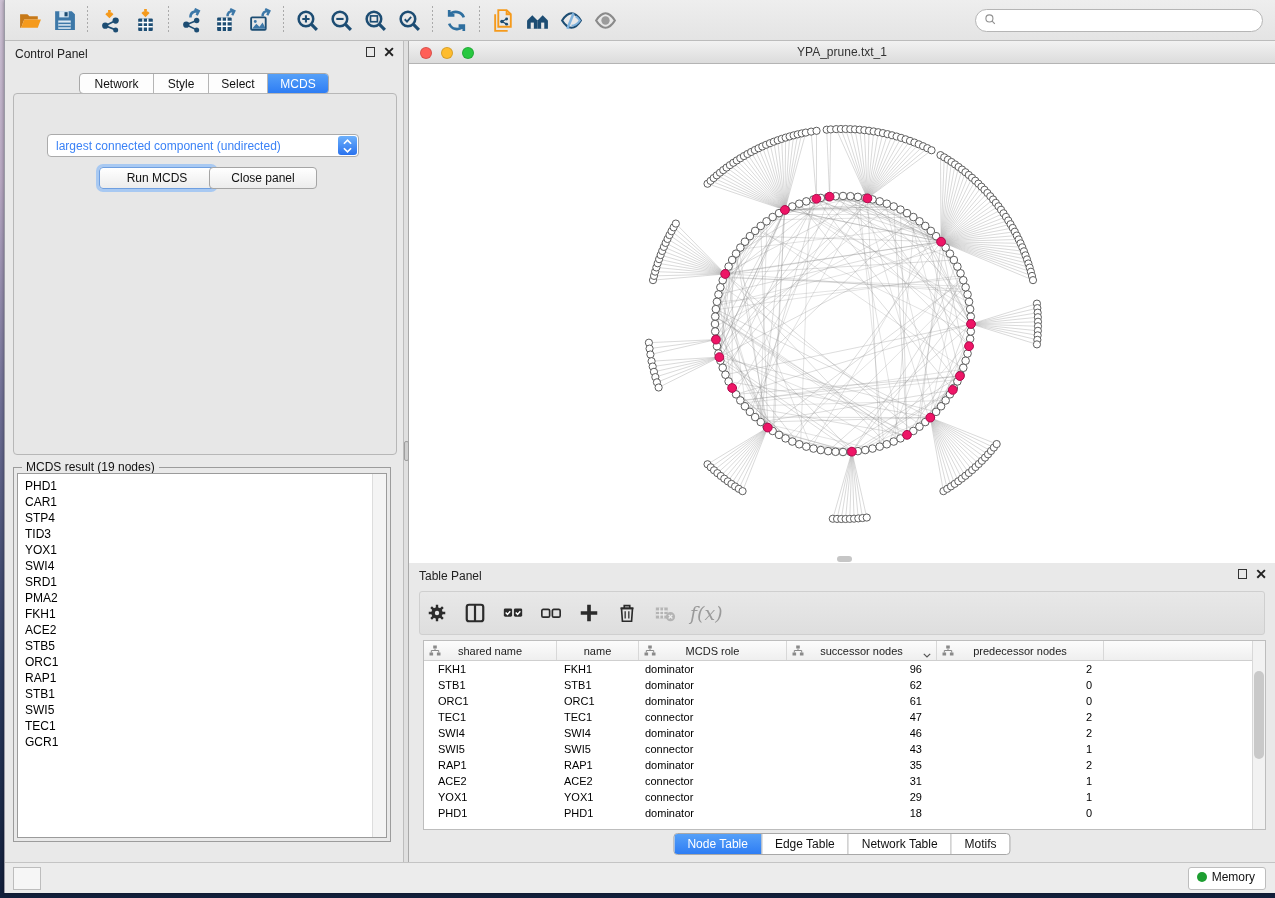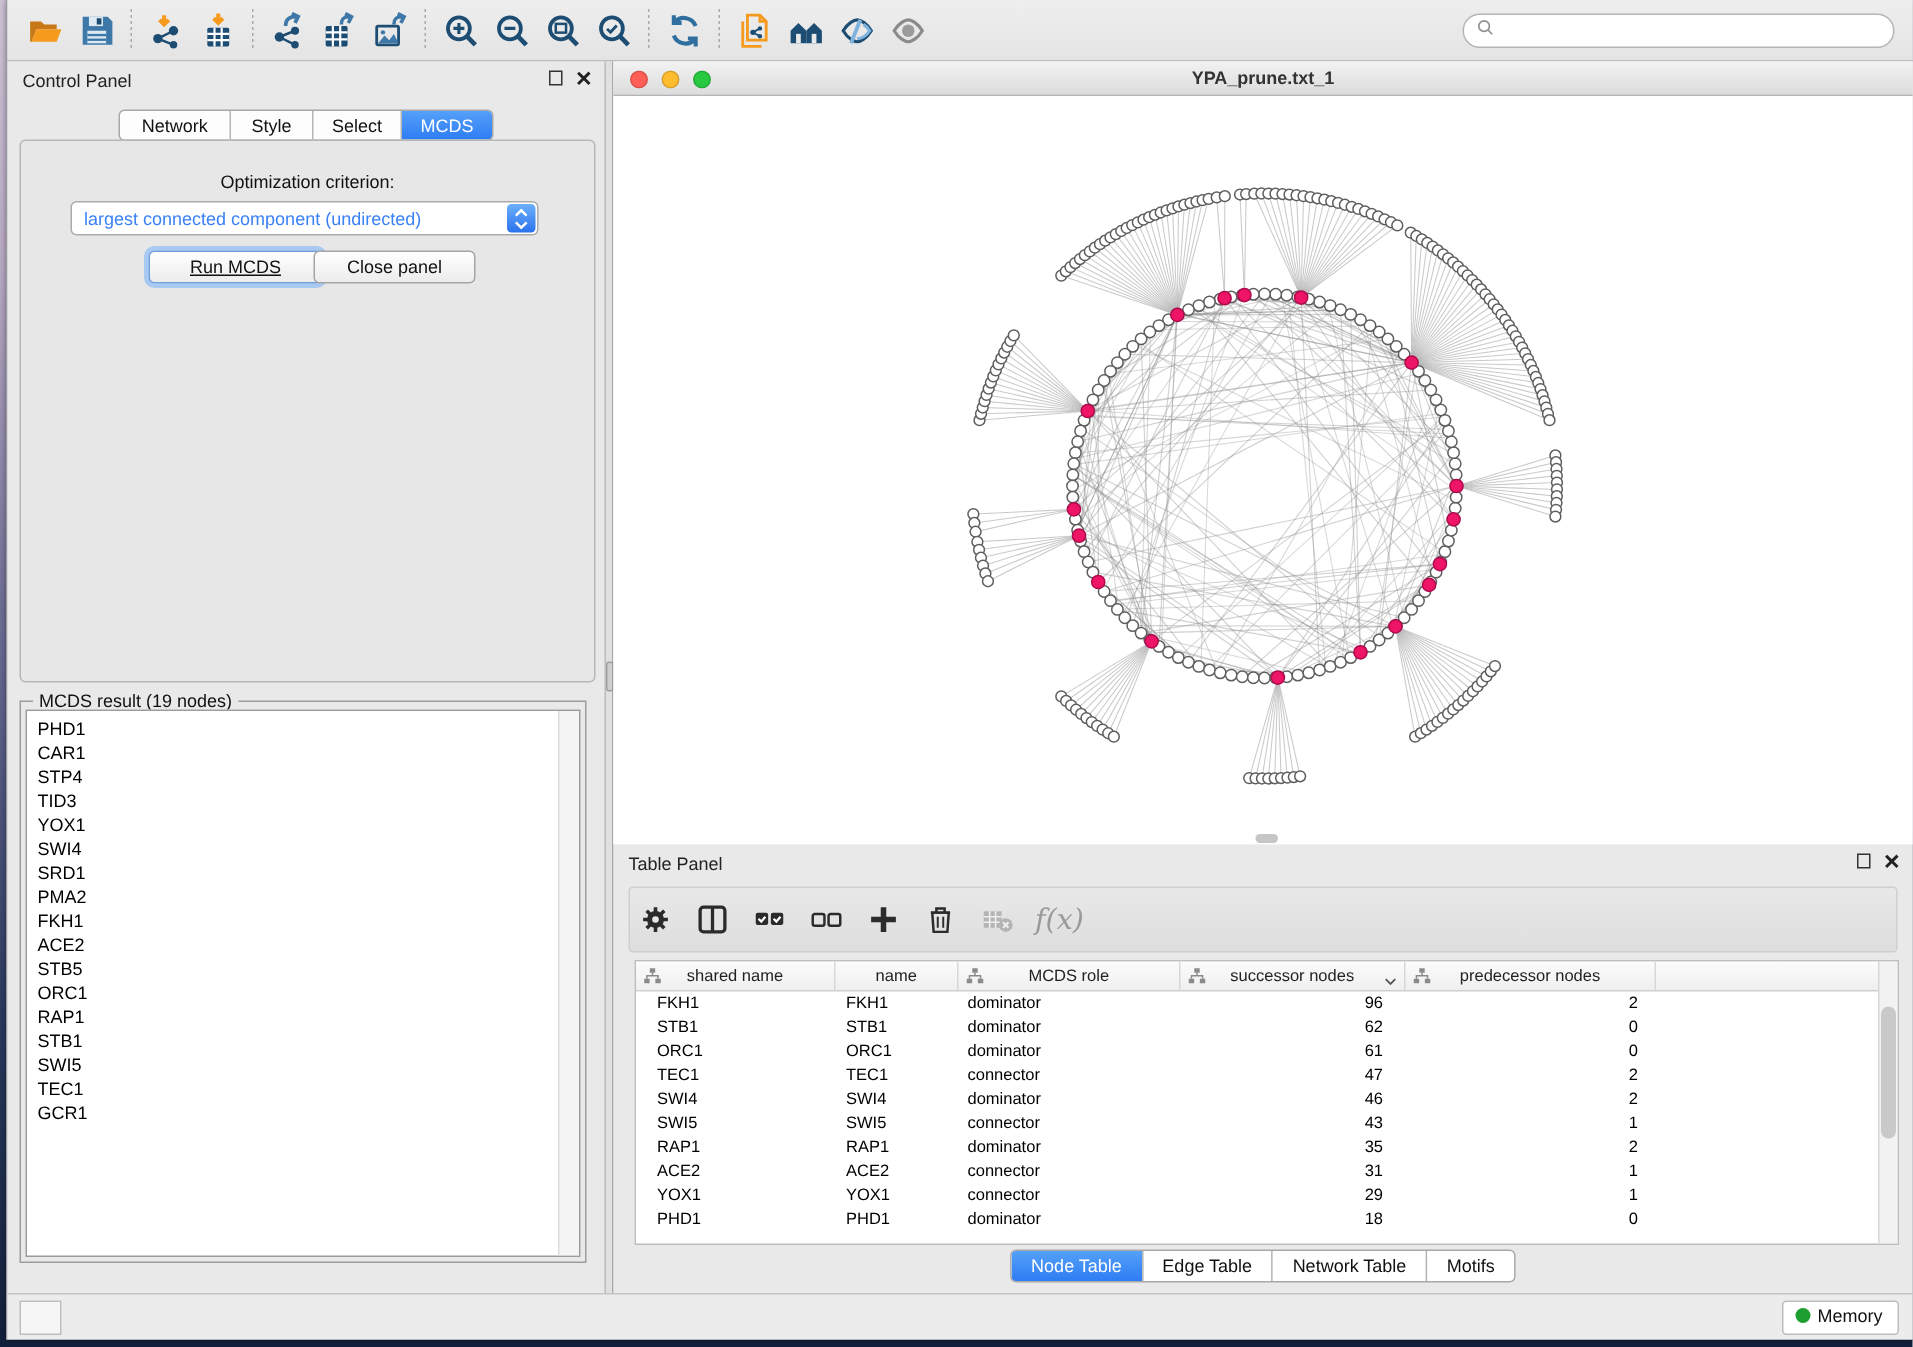--- a/index.html
+++ b/index.html
@@ -45,21 +45,21 @@
   #opt-select { position:absolute; left:33px; right:37px; top:40px; height:23px; background:#fff;
     border:1px solid #ababab; border-radius:4px; font-size:12px; display:flex; align-items:center;
     padding-left:8px; color:#3b82f6; }
   #opt-stepper { position:absolute; right:1px; top:1px; bottom:1px; width:19px; border-radius:3px;
     background:linear-gradient(#6cb0fb,#2a72ee); display:flex; flex-direction:column;
     align-items:center; justify-content:center; gap:2px; }
   #opt-stepper svg { width:9px; height:6px; }
   .aqua-btn { position:absolute; top:73px; height:22px; background:linear-gradient(#ffffff,#ececec);
     border:1px solid #a5a5a5; border-radius:4px; font-size:12px; color:#111;
     display:flex; align-items:center; justify-content:center; }
-  #run-btn { left:85px; width:116px; box-shadow:0 0 0 3px #a8c9f2; border-color:#6f9fe0;text-decoration:underline; }
+  #run-btn { left:85px; width:116px; box-shadow:0 0 0 3px #a8c9f2; border-color:#6f9fe0; }
   #closepanel-btn { left:195px; width:108px; }
 
   #mcds-fieldset { position:absolute; left:8px; right:12px; top:426px; bottom:20px;
     border:1px solid #9c9c9c; background:#e9e9e9; }
   #mcds-legend { position:absolute; left:8px; top:-8px; background:#e9e9e9; padding:0 4px;
     font-size:12px; color:#111; }
   #mcds-list { position:absolute; left:3px; right:3px; top:5px; bottom:3px; background:#fff;
     border:1px solid #9b9b9b; overflow:hidden; }
   #mcds-items { position:absolute; left:0; top:4px; right:15px; }
   .mcds-item { font-size:12px; line-height:16px; padding-left:7px; color:#000; }
@@ -72,21 +72,21 @@
   #splitter-handle { position:absolute; left:0px; top:400px; width:5px; height:20px;
     background:#cfcfcf; border:1px solid #9f9f9f; border-radius:2px; }
 
   
   #right-col { position:absolute; left:404px; top:41px; right:0; bottom:31px; }
 
   
   #net-window { position:absolute; left:0; top:0; right:0; height:522px; background:#fff; }
   #net-titlebar { position:relative; height:23px; background:linear-gradient(#f2f2f2,#dcdcdc);
     border-bottom:1px solid #b4b4b4; display:flex; align-items:center; justify-content:center;
-    font-size:12px; font-weight:bold; color:#333; }
+    font-size:12px; font-weight:normal; color:#333; }
   .traffic { position:absolute; left:11px; top:6px; display:flex; gap:9px; }
   .light { width:12px; height:12px; border-radius:50%; border:1px solid rgba(0,0,0,.15); }
   #net-canvas { position:absolute; left:0; top:23px; right:0; bottom:0; background:#fff; overflow:hidden; }
   #net-canvas svg { position:absolute; left:0; top:0; }
   #hscroll-thumb { position:absolute; left:428px; bottom:1px; width:15px; height:6px;
     background:#c6c6c6; border-radius:3px; }
 
   
   #table-panel { position:absolute; left:0; top:522px; right:0; bottom:0; background:#e9e9e9; }
   #tp-toolbar { position:absolute; left:10px; right:10px; top:28px; height:44px;
@@ -293,21 +293,20 @@
         <span class="close-x">✕</span>
       </span>
     </div>
     <div id="cp-tabs">
         <div class="cp-tab" style="width: 74px;">Network</div>
         <div class="cp-tab" style="width: 55px;">Style</div>
         <div class="cp-tab" style="width: 59px;">Select</div>
         <div class="cp-tab active" style="width: 60px;">MCDS</div>
       </div>
     <div id="cp-pane">
-      <div id="opt-label">Optimization criterion:</div>
       <div id="opt-select">
         <span>largest connected component (undirected)</span>
         <span id="opt-stepper">
           <svg viewBox="0 0 10 6">
               <path d="M1 5 L5 1 L9 5" fill="none" stroke="#fff" stroke-width="1.8"></path>
             </svg>
           <svg viewBox="0 0 10 6">
               <path d="M1 1 L5 5 L9 1" fill="none" stroke="#fff" stroke-width="1.8"></path>
             </svg>
         </span>

